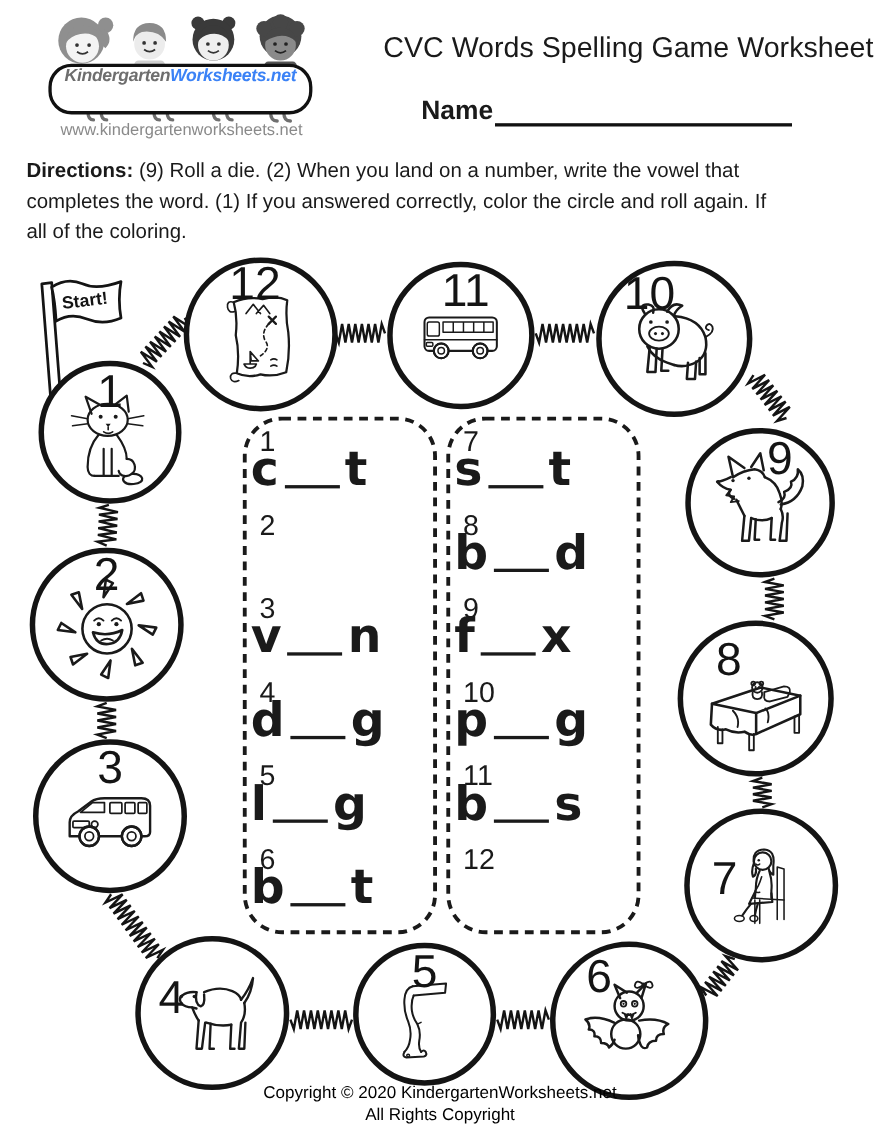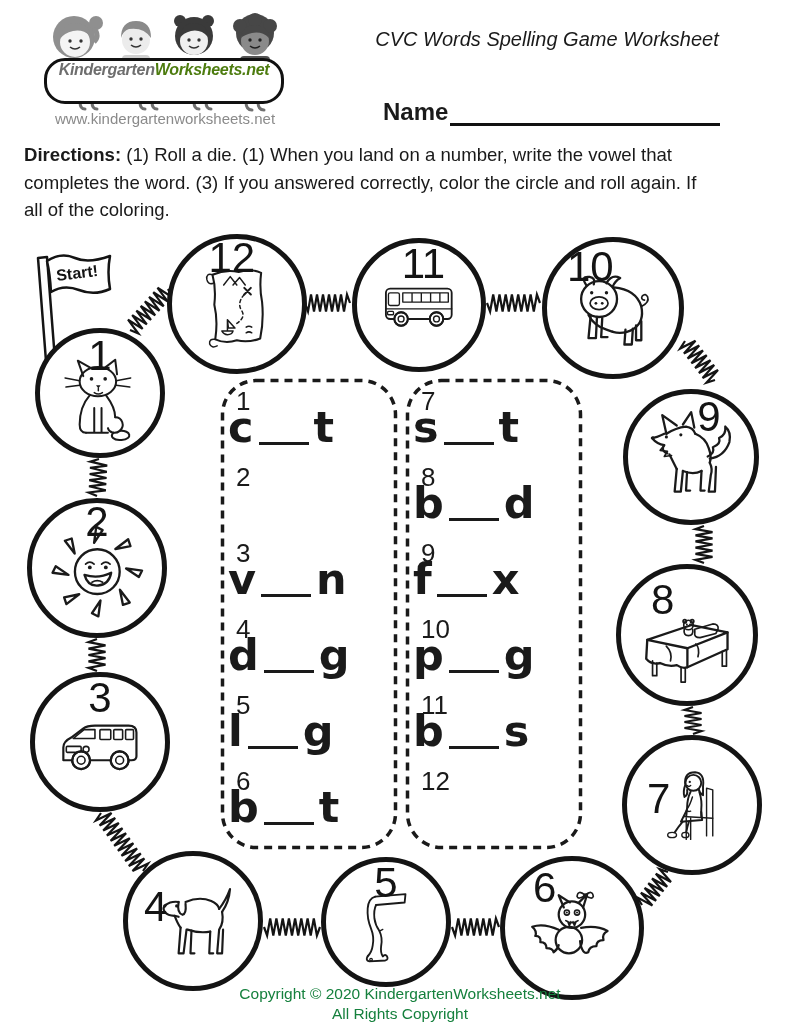--- a/index.html
+++ b/index.html
@@ -6,28 +6,28 @@
   .page{position:relative;width:800px;height:1035px;background:#fff;overflow:hidden;
         font-family:"Liberation Sans","DejaVu Sans",sans-serif;color:#1a1a1a;}
 
   
   .logo{position:absolute;left:40px;top:6px;width:250px;height:125px;}
   .logo-kids{position:absolute;left:4px;top:2px;}
   .logo-box{position:absolute;left:4px;top:52px;width:234px;height:40px;border:3.5px solid #111;
             border-radius:21px;background:#fff;display:flex;align-items:flex-start;justify-content:center;
             font-size:16px;letter-spacing:-0.3px;white-space:nowrap;z-index:2;font-style:italic;}
   .brand-light{color:#6e6e6e;font-weight:700;}
-  .brand-bold{color:#4d7c0f;font-weight:800;}
+  .brand-bold{color:#3b82f6;font-weight:800;}
   .logo-feet{position:absolute;left:4px;top:94px;z-index:1;}
   .logo-url{position:absolute;left:0;top:104px;width:250px;text-align:center;color:#8a8a8a;font-size:15px;}
 
   
-  .title{position:absolute;left:300px;top:28px;width:494px;font-size:20px;font-weight:500;
-         text-align:center;white-space:nowrap;font-style:italic;}
-  .name-row{position:absolute;left:383px;top:86px;width:337px;display:flex;align-items:center;margin-top:11px;}
+  .title{position:absolute;left:300px;top:28px;width:494px;font-size:26px;font-weight:500;
+         text-align:right;white-space:nowrap;}
+  .name-row{position:absolute;left:383px;top:86px;width:337px;display:flex;align-items:center;}
   .name-label{font-size:24px;font-weight:600;}
   .name-line{flex:1;height:26px;border-bottom:3px solid #111;margin-left:2px;}
 
   
   .directions{position:absolute;left:24px;top:141px;width:772px;font-size:18.6px;line-height:27.5px;
               font-weight:500;}
   .directions .dline{white-space:nowrap;}
   .dir-label{font-weight:800;}
 
   
@@ -90,21 +90,21 @@
   .pborder{position:absolute;left:0;top:0;}
   .rows{position:absolute;left:6px;right:6px;top:8px;}
   .word-row{position:relative;height:76px;}
   .wnum{position:absolute;left:10px;top:2px;font-size:26px;font-weight:500;line-height:1;}
   .word{position:absolute;left:2px;right:0;top:20px;text-align:left;font-size:43px;font-weight:700;
         font-family:"DejaVu Sans","Liberation Sans",sans-serif;line-height:1;white-space:nowrap;}
   .blank{display:inline-block;width:50px;height:3px;background:#1a1a1a;margin:0 5px;vertical-align:-3px;}
 
   
   .footer{position:absolute;left:0;top:984px;width:800px;text-align:center;font-size:15.5px;
-          color:#15803d;line-height:19.5px;z-index:4;}
+          color:#000000;line-height:19.5px;z-index:4;}
 </style>
 </head>
 <body>
 
 <div class="page">
 
   <div class="logo">
     <svg class="logo-kids" width="242" height="60" viewBox="0 0 242 60">
 
       <circle cx="30" cy="29" r="21" fill="#8f8f8f"></circle>
@@ -153,22 +153,22 @@
     <div class="logo-url">www.kindergartenworksheets.net</div>
   </div>
 
   <div class="title">CVC Words Spelling Game Worksheet</div>
   <div class="name-row">
     <span class="name-label">Name</span>
     <div class="name-line"></div>
   </div>
 
   <div class="directions">
-    <div class="dline"><span class="dir-label">Directions:</span><span> (1) Roll a die. (1) When you land on a number, write the vowel that</span></div>
-    <div class="dline">completes the word. (3) If you answered correctly, color the circle and roll again. If</div>
+    <div class="dline"><span class="dir-label">Directions:</span><span> (9) Roll a die. (2) When you land on a number, write the vowel that</span></div>
+    <div class="dline">completes the word. (1) If you answered correctly, color the circle and roll again. If</div>
     <div class="dline">all of the coloring.</div>
   </div>
 
   <div class="board">
     <svg class="springs" id="springs-layer" width="800" height="1035">
         <polyline points="130.0,330.0 138.3,333.5 128.0,319.7 142.6,328.9 132.2,315.1 146.8,324.4 136.4,310.6 151.0,319.8 140.7,306.0 155.2,315.3 144.9,301.4 159.5,310.7 149.1,296.9 163.7,306.2 153.3,292.3 167.9,301.6 157.5,287.8 172.1,297.1 168.0,289.0" fill="none" stroke="#141414" stroke-width="2.2"></polyline>
         <polyline points="305.0,303.0 308.0,311.5 311.0,294.5 314.0,311.5 317.0,294.5 320.0,311.5 323.0,294.5 326.0,311.5 329.0,294.5 332.0,311.5 335.0,294.5 338.0,311.5 341.0,294.5 344.0,311.5 347.0,294.5 350.0,303.0" fill="none" stroke="#141414" stroke-width="2.2"></polyline>
         <polyline points="487.0,303.0 490.1,311.5 493.2,294.5 496.4,311.5 499.5,294.5 502.6,311.5 505.7,294.5 508.8,311.5 511.9,294.5 515.1,311.5 518.2,294.5 521.3,311.5 524.4,294.5 527.5,311.5 530.6,294.5 533.8,311.5 536.9,294.5 540.0,303.0" fill="none" stroke="#141414" stroke-width="2.2"></polyline>
         <polyline points="685.0,341.0 680.1,348.6 695.5,340.7 683.9,353.5 699.2,345.6 687.6,358.4 703.0,350.4 691.4,363.2 706.7,355.3 695.1,368.1 710.5,360.2 698.9,373.0 714.2,365.1 702.6,377.9 718.0,369.9 706.4,382.7 715.0,380.0" fill="none" stroke="#141414" stroke-width="2.2"></polyline>
         <polyline points="704.0,526.0 695.5,529.1 712.5,532.2 695.5,535.3 712.5,538.3 695.5,541.4 712.5,544.5 695.5,547.6 712.5,550.7 695.5,553.8 712.5,556.8 695.5,559.9 704.0,563.0" fill="none" stroke="#141414" stroke-width="2.2"></polyline>

